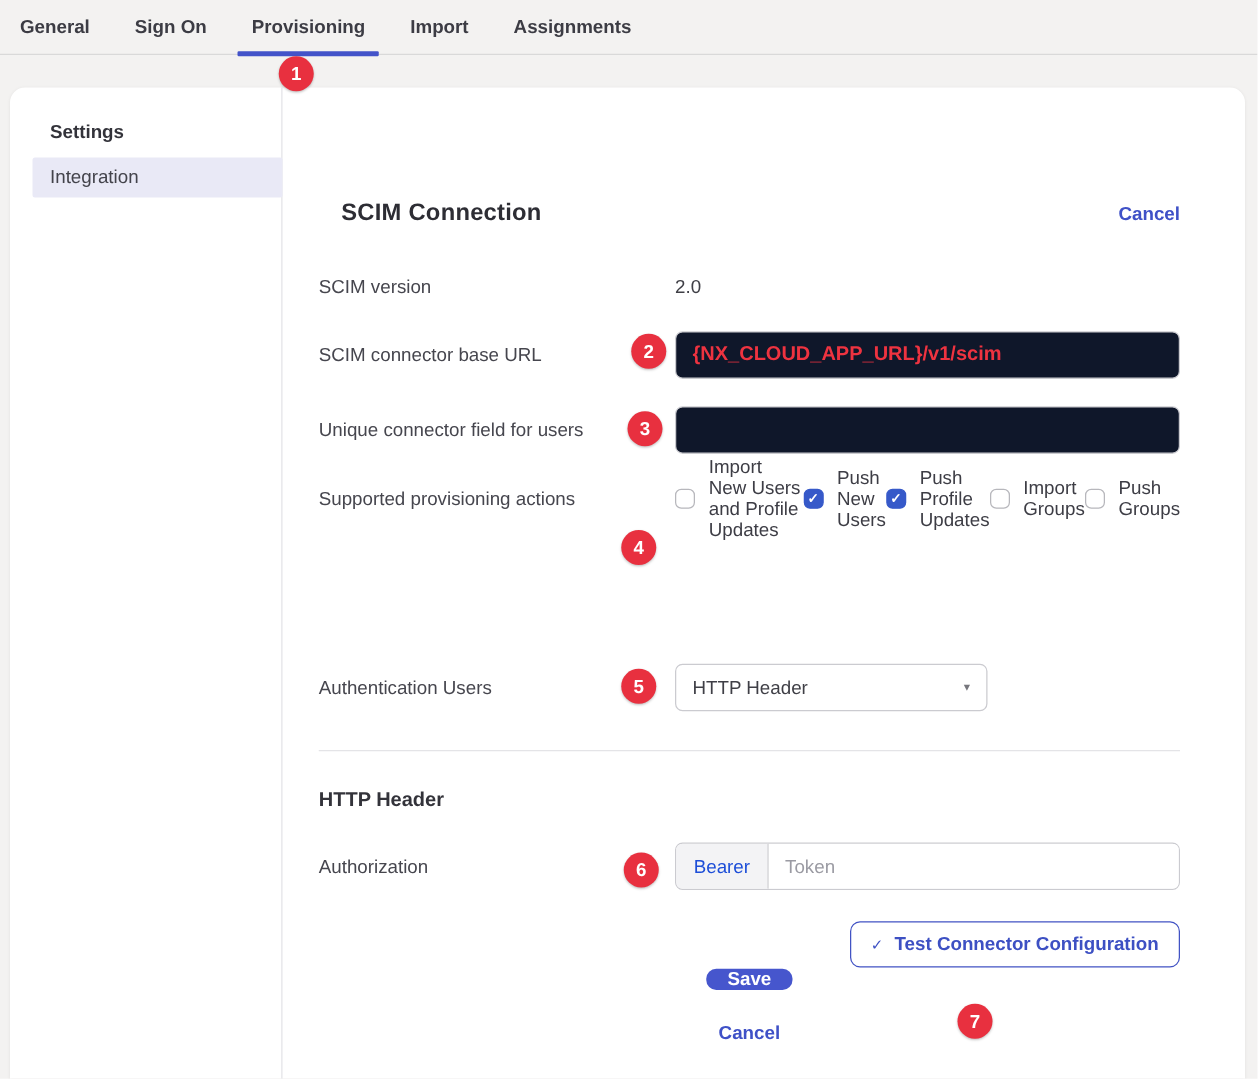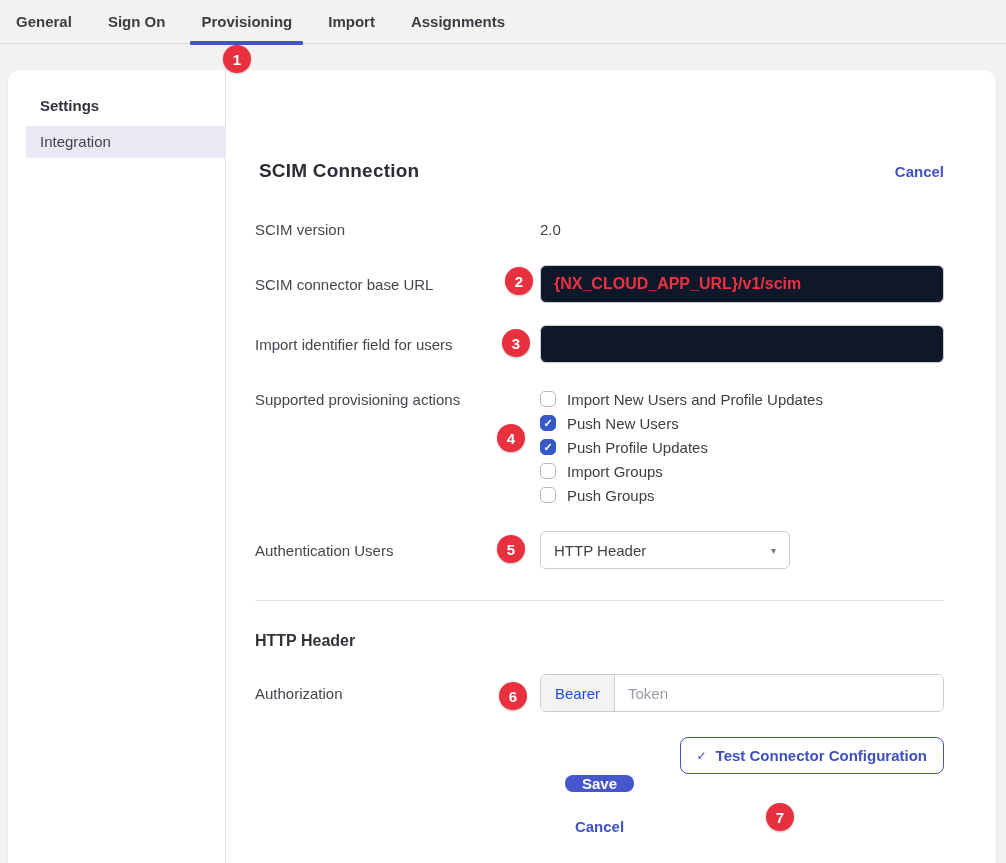--- a/index.html
+++ b/index.html
@@ -24,34 +24,34 @@
   .sb-heading { padding-left:32px; font-size:15px; font-weight:700; color:#33333a; height:22px; line-height:22px; margin-bottom:9px; }
   .sb-item { margin-left:18px; width:200px; height:32px; line-height:32px; padding-left:14px; font-size:15px; color:#43434b; border-radius:2px; cursor:pointer; }
   .sb-item.active { background:#e9e9f6; }
 
   
   .main { position:absolute; left:218px; top:0; right:0; bottom:0; }
   .row { position:absolute; left:29px; right:52px; display:flex; align-items:center; }
   .label { width:285px; flex:none; font-size:15px; color:#46464e; }
 
   .r-heading { top:88px; height:26px; justify-content:space-between; }
-  .panel-title { font-size:19px; font-weight:700; color:#2d2d34; margin:4px; letter-spacing:.2px; }
+  .panel-title { font-size:19px; font-weight:700; color:#2d2d34; margin:18px; letter-spacing:.2px; }
   .link { color:#3f51c7; font-weight:700; font-size:15px; cursor:pointer; text-decoration:none; }
 
   .r-version  { top:148px; height:22px; }
   .value { font-size:15px; color:#3f3f46; }
 
   .r-baseurl  { top:195px; height:38px; }
   .r-uniqueid { top:255px; height:38px; }
   .text-input { flex:1; height:38px; border:1px solid #cbcbd0; border-radius:6px; padding:0 13px; font-size:16px; font-family:inherit; outline:none; color:#3f3f46; background:#0f172a; min-width:0; }
   .red-input  { color:#ee3340; font-weight:700; }
 
   .r-actions { top:317px; align-items:flex-start; }
   .r-actions .label { margin-top:4px; }
-  .checks { display:flex; flex-direction:column; }
+  .checks { display:flex; flex-direction:row; }
   .check-row { display:flex; align-items:center; height:24px; gap:11px; cursor:pointer; }
   .cb { width:16px; height:16px; border:1.5px solid #b7b7bc; border-radius:5px; background:#fff; display:flex; align-items:center; justify-content:center; flex:none; }
   .check-row.checked .cb { background:#3659c9; border-color:#3659c9; }
   .tick { display:none; color:#fff; font-size:11px; font-weight:700; line-height:1; }
   .check-row.checked .tick { display:block; }
   .check-label { font-size:15px; color:#3d3d45; }
 
   .r-authmode { top:461px; height:38px; }
   .select { width:250px; height:38px; border:1px solid #cbcbd0; border-radius:6px; display:flex; align-items:center; justify-content:space-between; padding:0 13px; font-size:15px; color:#3f3f46; cursor:pointer; background:#fff; }
   .caret { color:#77777d; font-size:10px; }
@@ -113,21 +113,21 @@
       <div class="label">SCIM version</div>
       <div class="value">2.0</div>
     </div>
 
     <div class="row r-baseurl">
       <div class="label">SCIM connector base URL</div>
       <input class="text-input red-input" type="text" value="{NX_CLOUD_APP_URL}/v1/scim" style="">
     </div>
 
     <div class="row r-uniqueid">
-      <div class="label">Import identifier field for users</div>
+      <div class="label">Unique connector field for users</div>
       <input class="text-input" type="text" value="" style="">
     </div>
 
     <div class="row r-actions">
       <div class="label">Supported provisioning actions</div>
       <div class="checks">
         <div class="check-row">
           <span class="cb"></span>
           <span class="check-label">Import New Users and Profile Updates</span>
         </div>

